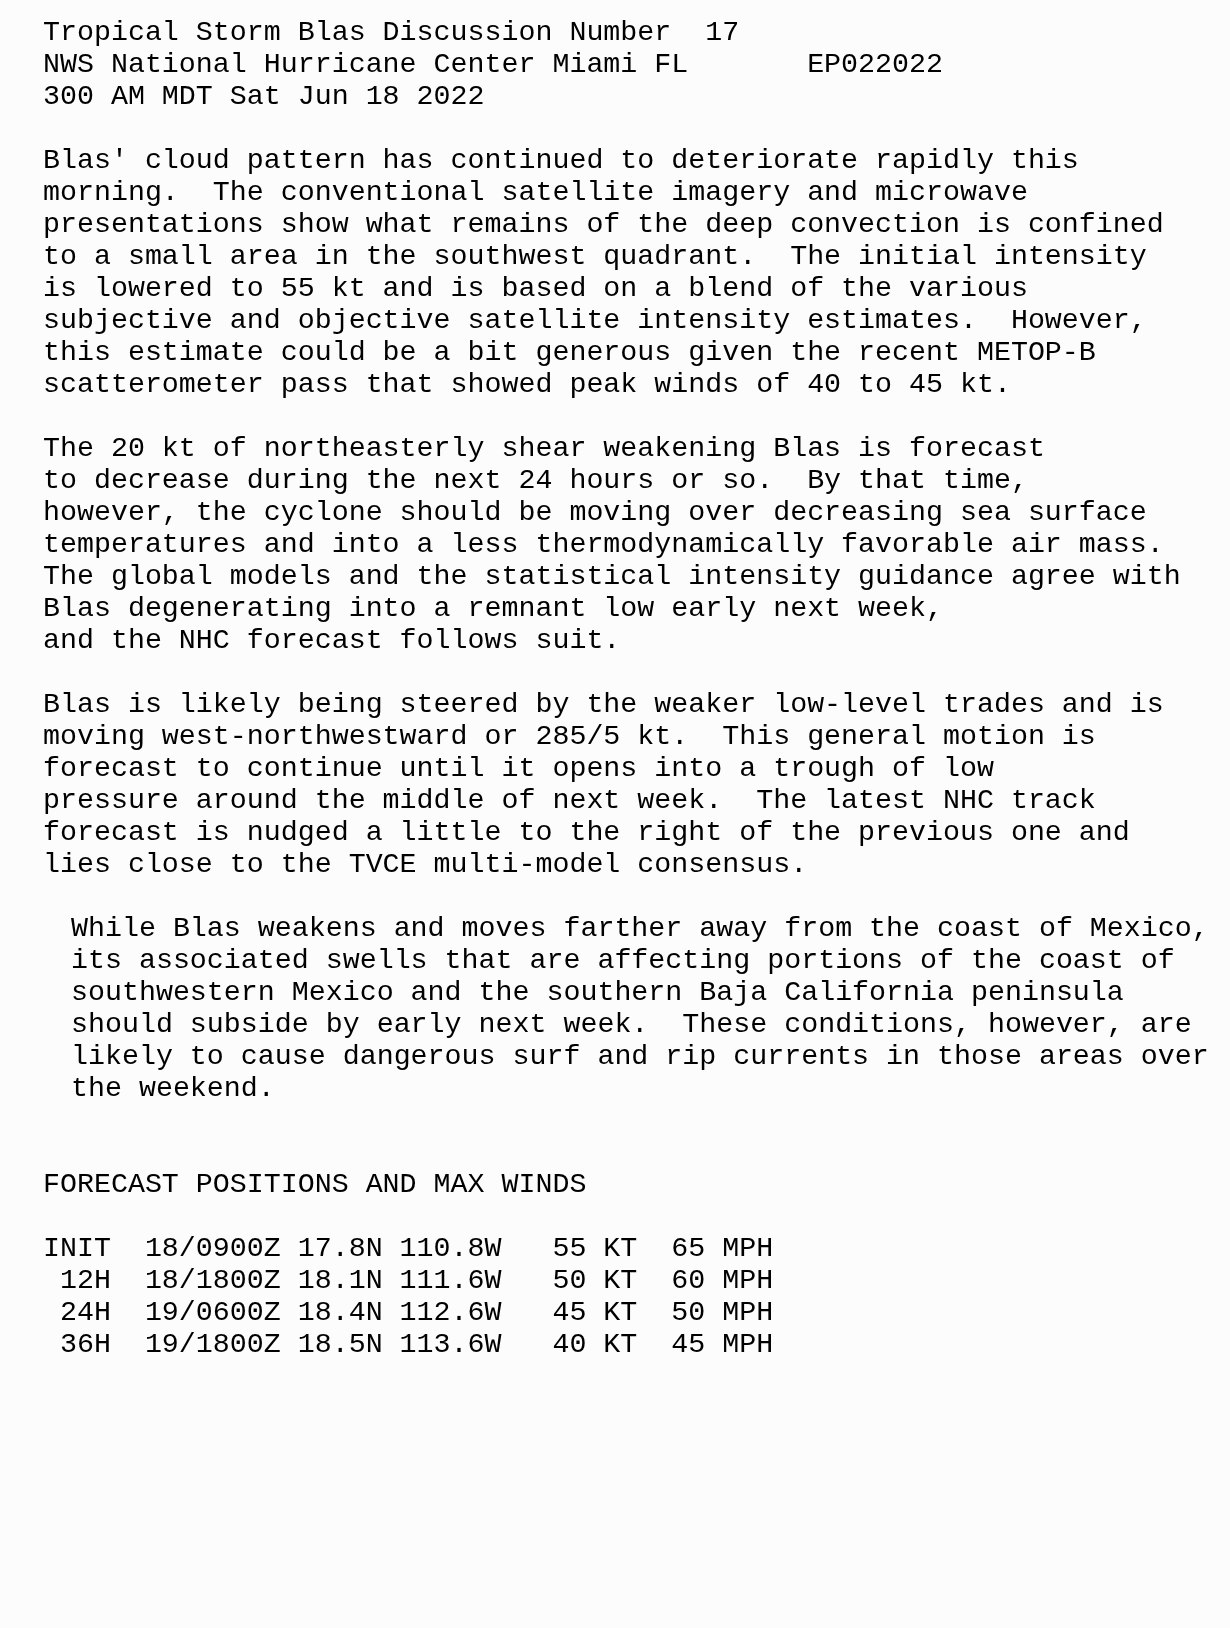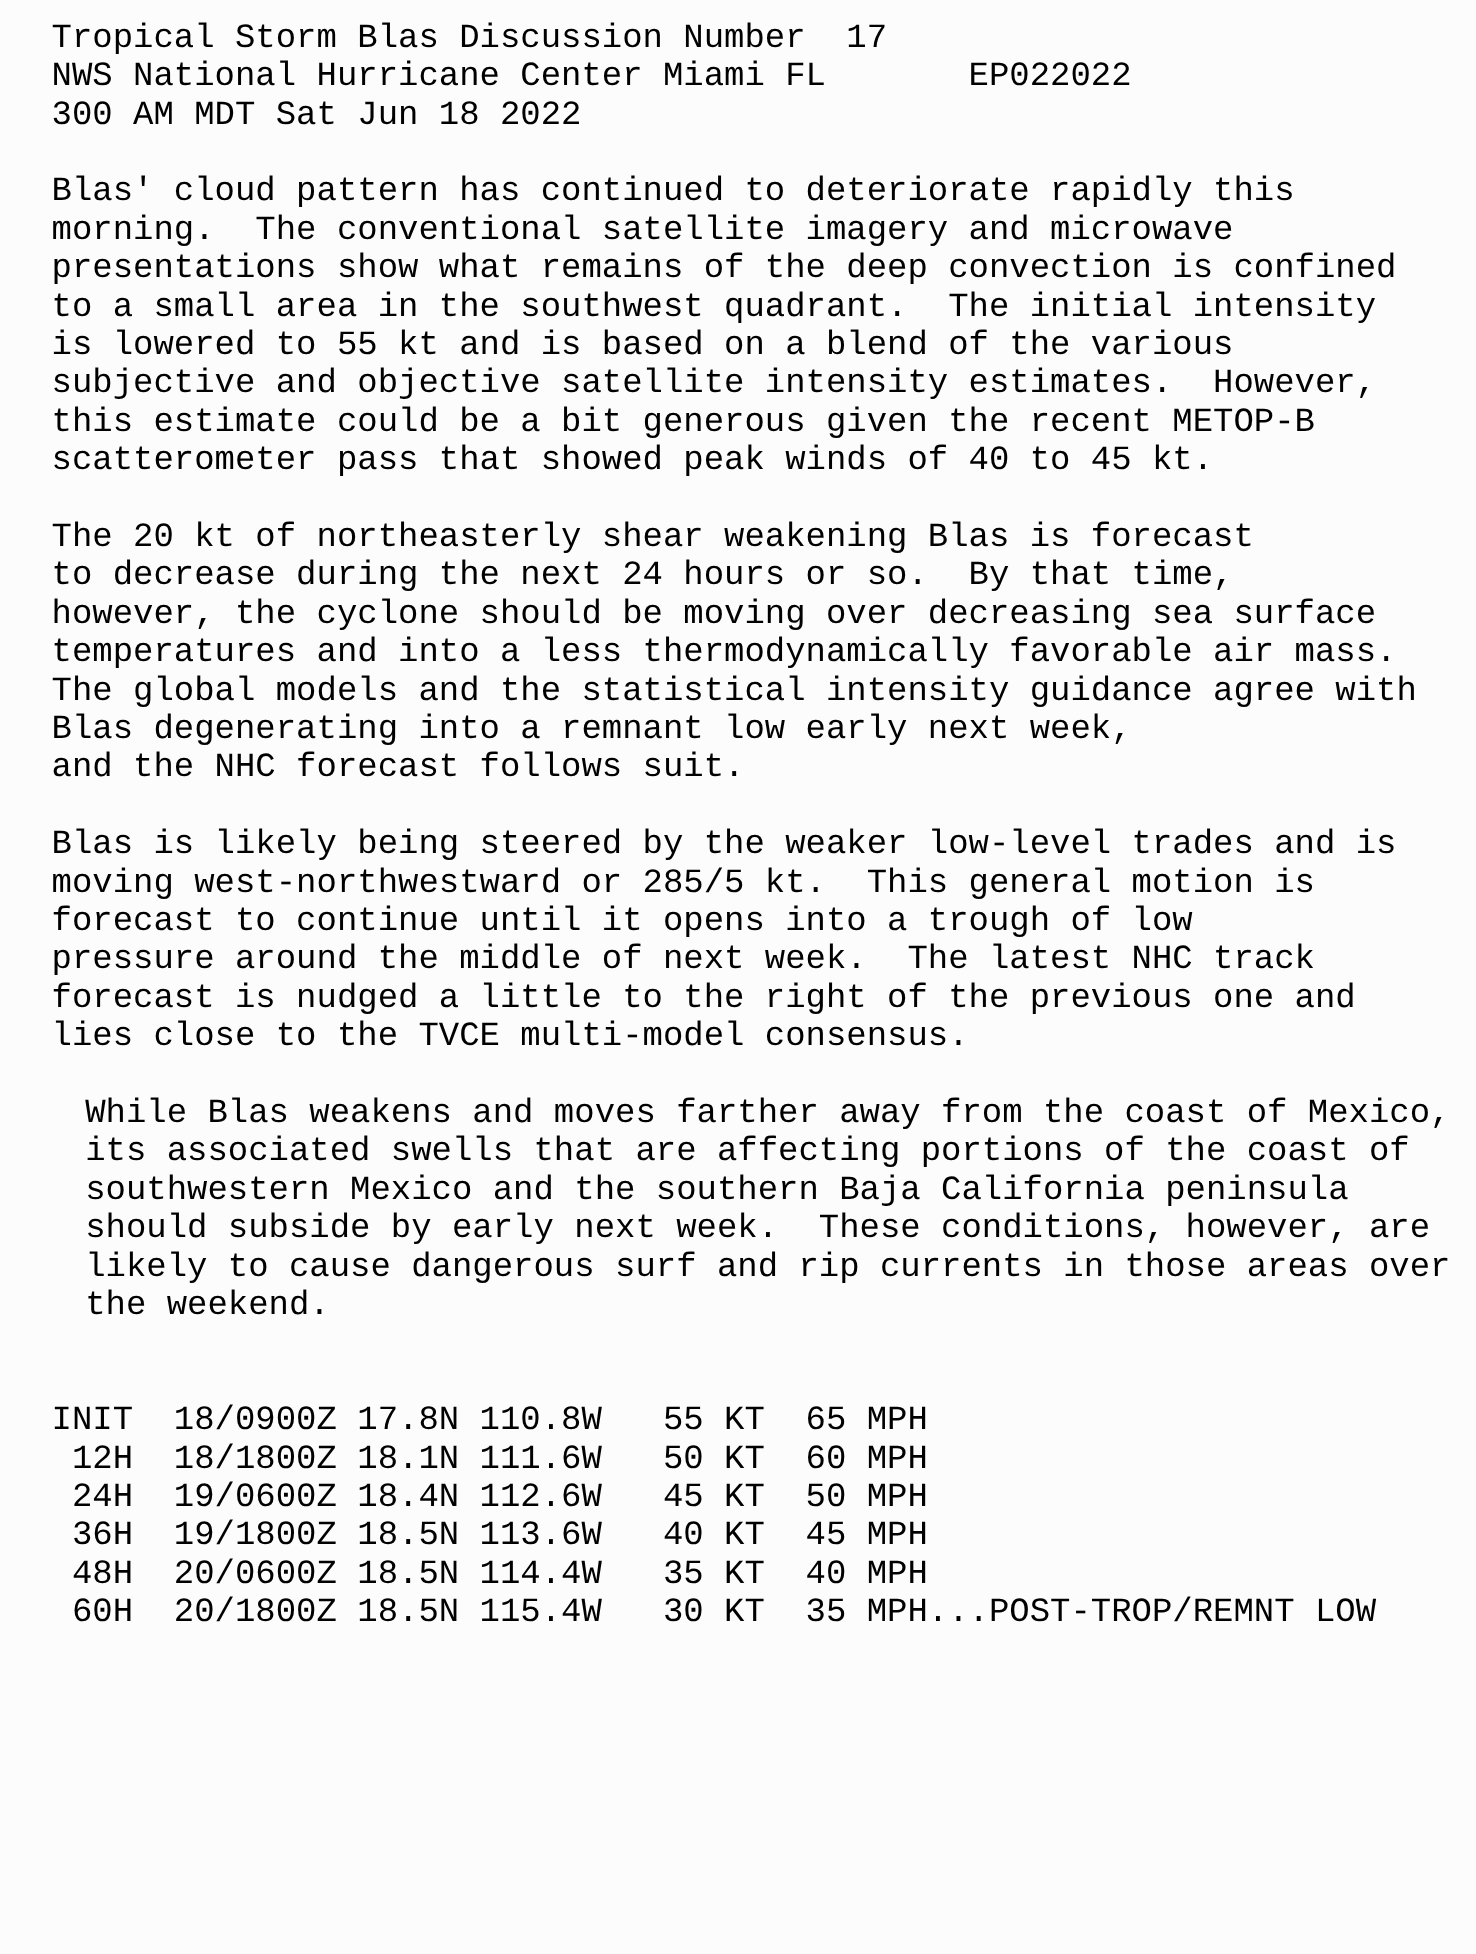--- a/index.html
+++ b/index.html
@@ -61,20 +61,21 @@
 forecast is nudged a little to the right of the previous one and
 lies close to the TVCE multi-model consensus.</pre>
 
   <pre class="mb2">While Blas weakens and moves farther away from the coast of Mexico,
 its associated swells that are affecting portions of the coast of
 southwestern Mexico and the southern Baja California peninsula
 should subside by early next week.  These conditions, however, are
 likely to cause dangerous surf and rip currents in those areas over
 the weekend.</pre>
 
+  <pre class="mb1">FORECAST POSITIONS AND MAX WINDS</pre>
 
   <pre class="mb1">INIT  18/0900Z 17.8N 110.8W   55 KT  65 MPH
  12H  18/1800Z 18.1N 111.6W   50 KT  60 MPH
  24H  19/0600Z 18.4N 112.6W   45 KT  50 MPH
  36H  19/1800Z 18.5N 113.6W   40 KT  45 MPH
  48H  20/0600Z 18.5N 114.4W   35 KT  40 MPH
  60H  20/1800Z 18.5N 115.4W   30 KT  35 MPH...POST-TROP/REMNT LOW
  72H  21/0600Z 18.7N 116.6W   25 KT  30 MPH...POST-TROP/REMNT LOW
  96H  22/0600Z 19.3N 119.0W   25 KT  30 MPH...POST-TROP/REMNT LOW
 120H  23/0600Z...DISSIPATED</pre>

